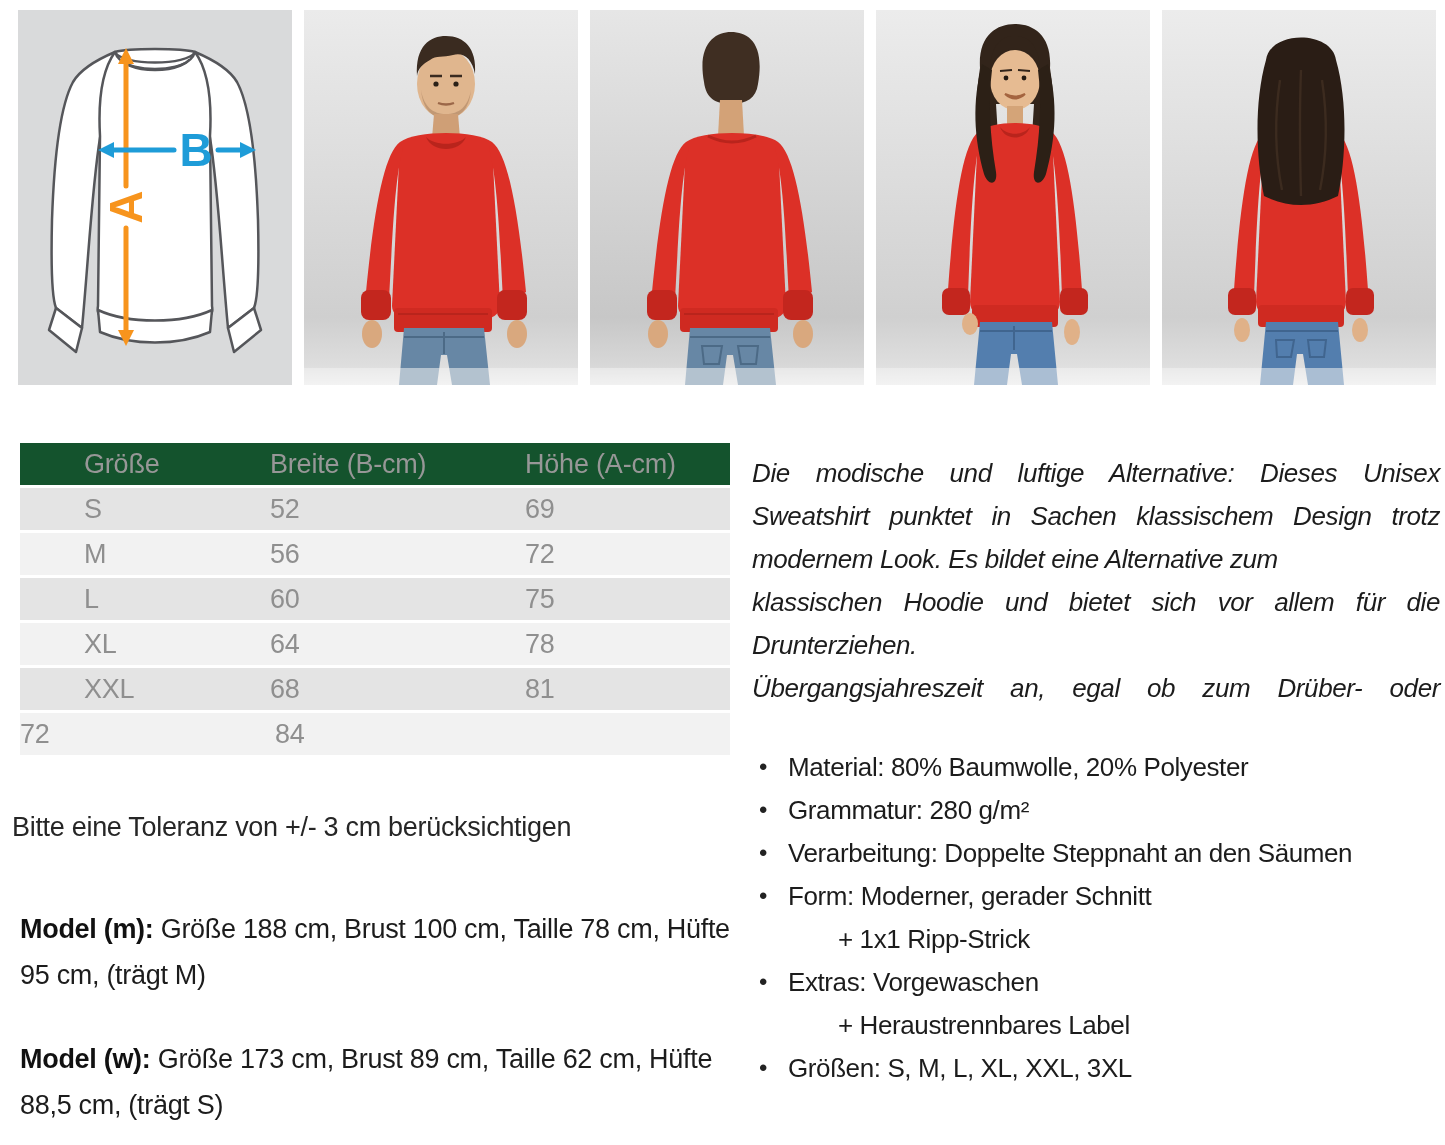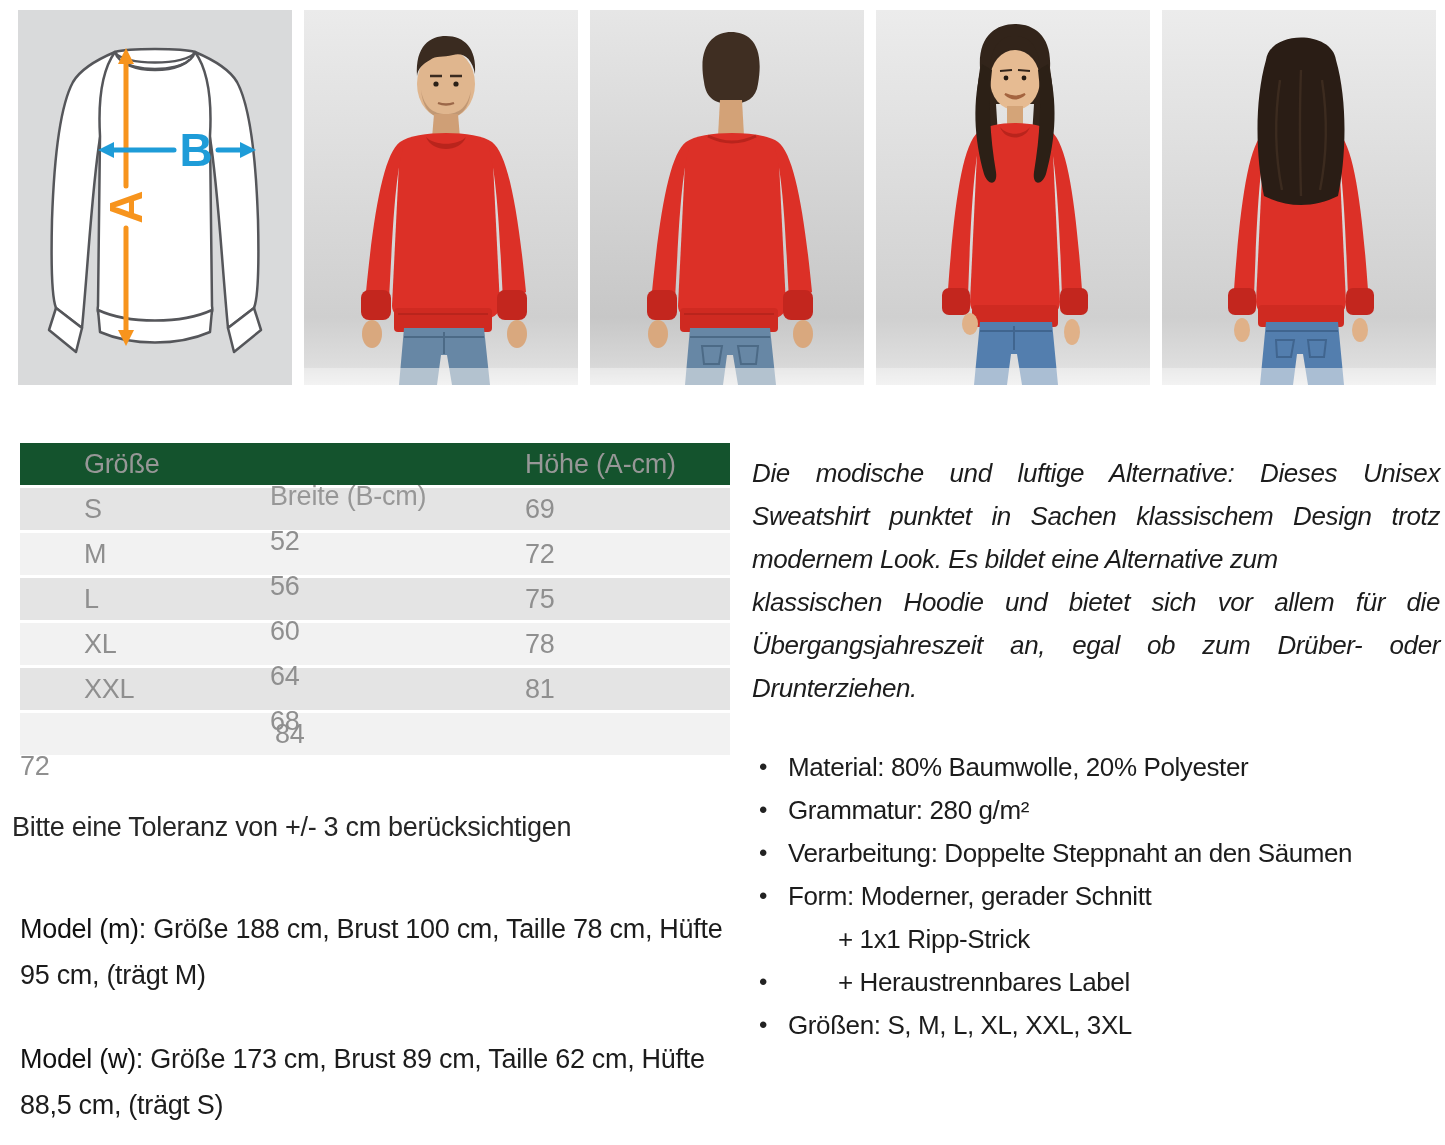--- a/index.html
+++ b/index.html
@@ -14,30 +14,30 @@
   svg text { font-family:"Liberation Sans", sans-serif; font-weight:bold; }
 
   
   .size-table { position:absolute; left:20px; top:443px; width:710px; }
   .trow { display:flex; height:42px; line-height:42px; margin-bottom:3px;
           font-size:27px; color:#8f8f8f; letter-spacing:-0.2px; }
   .trow.thead { background:#14532d; color:#979797; }
   .trow.odd  { background:#e4e4e4; }
   .trow.even { background:#f2f2f2; }
   .tc.c1 { width:250px; padding-left:64px; }
-  .tc.c2 { width:255px;margin-top:32px; }
+  .tc.c2 { width:255px; }
   .tc.c3 { flex:1; }
 
   .tolerance { position:absolute; left:12px; top:812px; font-size:27px; color:#262626; letter-spacing:-0.3px; }
 
   .model { position:absolute; left:20px; width:712px; font-size:27px; line-height:46px;
            color:#1c1c1c; letter-spacing:-0.3px; }
   .model.m { top:906px; }
   .model.w { top:1036px; }
-  .mlabel { font-weight:normal; color:#111; }
+  .mlabel { font-weight:bold; color:#111; }
 
   
   .desc { position:absolute; left:752px; top:452px; width:688px;
           font-size:26px; line-height:43px; color:#1c1c1c; letter-spacing:-0.4px;font-style:italic; }
   .dline { white-space:nowrap; }
   .dline.j { white-space:normal; text-align:justify; text-align-last:justify; }
 
   .features { position:absolute; left:752px; top:746px; width:690px;
               font-size:26px; line-height:43px; color:#1c1c1c; letter-spacing:-0.4px; }
   .feature { position:relative; padding-left:36px; }
@@ -265,27 +265,27 @@
   <p class="model w">
     <span class="mlabel">Model (w):</span>
     <span>Größe 173 cm, Brust 89 cm, Taille 62 cm, Hüfte 88,5 cm, (trägt S)</span>
   </p>
 
   <div class="desc">
       <div class="dline j">Die modische und luftige Alternative: Dieses Unisex</div>
       <div class="dline j">Sweatshirt punktet in Sachen klassischem Design trotz</div>
       <div class="dline">modernem Look. Es bildet eine Alternative zum</div>
       <div class="dline j">klassischen Hoodie und bietet sich vor allem für die</div>
+      <div class="dline">Drunterziehen.</div>
       <div class="dline j">Übergangsjahreszeit an, egal ob zum Drüber- oder</div>
-      <div class="dline">Drunterziehen.</div>
     </div>
   <div class="features">
       <div class="feature"><span class="fdot">•</span><span>Material: 80% Baumwolle, 20% Polyester</span></div>
       <div class="feature"><span class="fdot">•</span><span>Grammatur: 280 g/m²</span></div>
       <div class="feature"><span class="fdot">•</span><span>Verarbeitung: Doppelte Steppnaht an den Säumen</span></div>
       <div class="feature"><span class="fdot">•</span><span>Form: Moderner, gerader Schnitt</span></div>
       <div class="feature indent"><span>+ 1x1 Ripp-Strick</span></div>
-      <div class="feature"><span class="fdot">•</span></div>
+      <div class="feature"><span class="fdot">•</span><span>Extras: Vorgewaschen</span></div>
       <div class="feature indent"><span>+ Heraustrennbares Label</span></div>
       <div class="feature"><span class="fdot">•</span><span>Größen:  S, M, L, XL, XXL, 3XL</span></div>
     </div>
 
 </div>
 
 </body></html>

